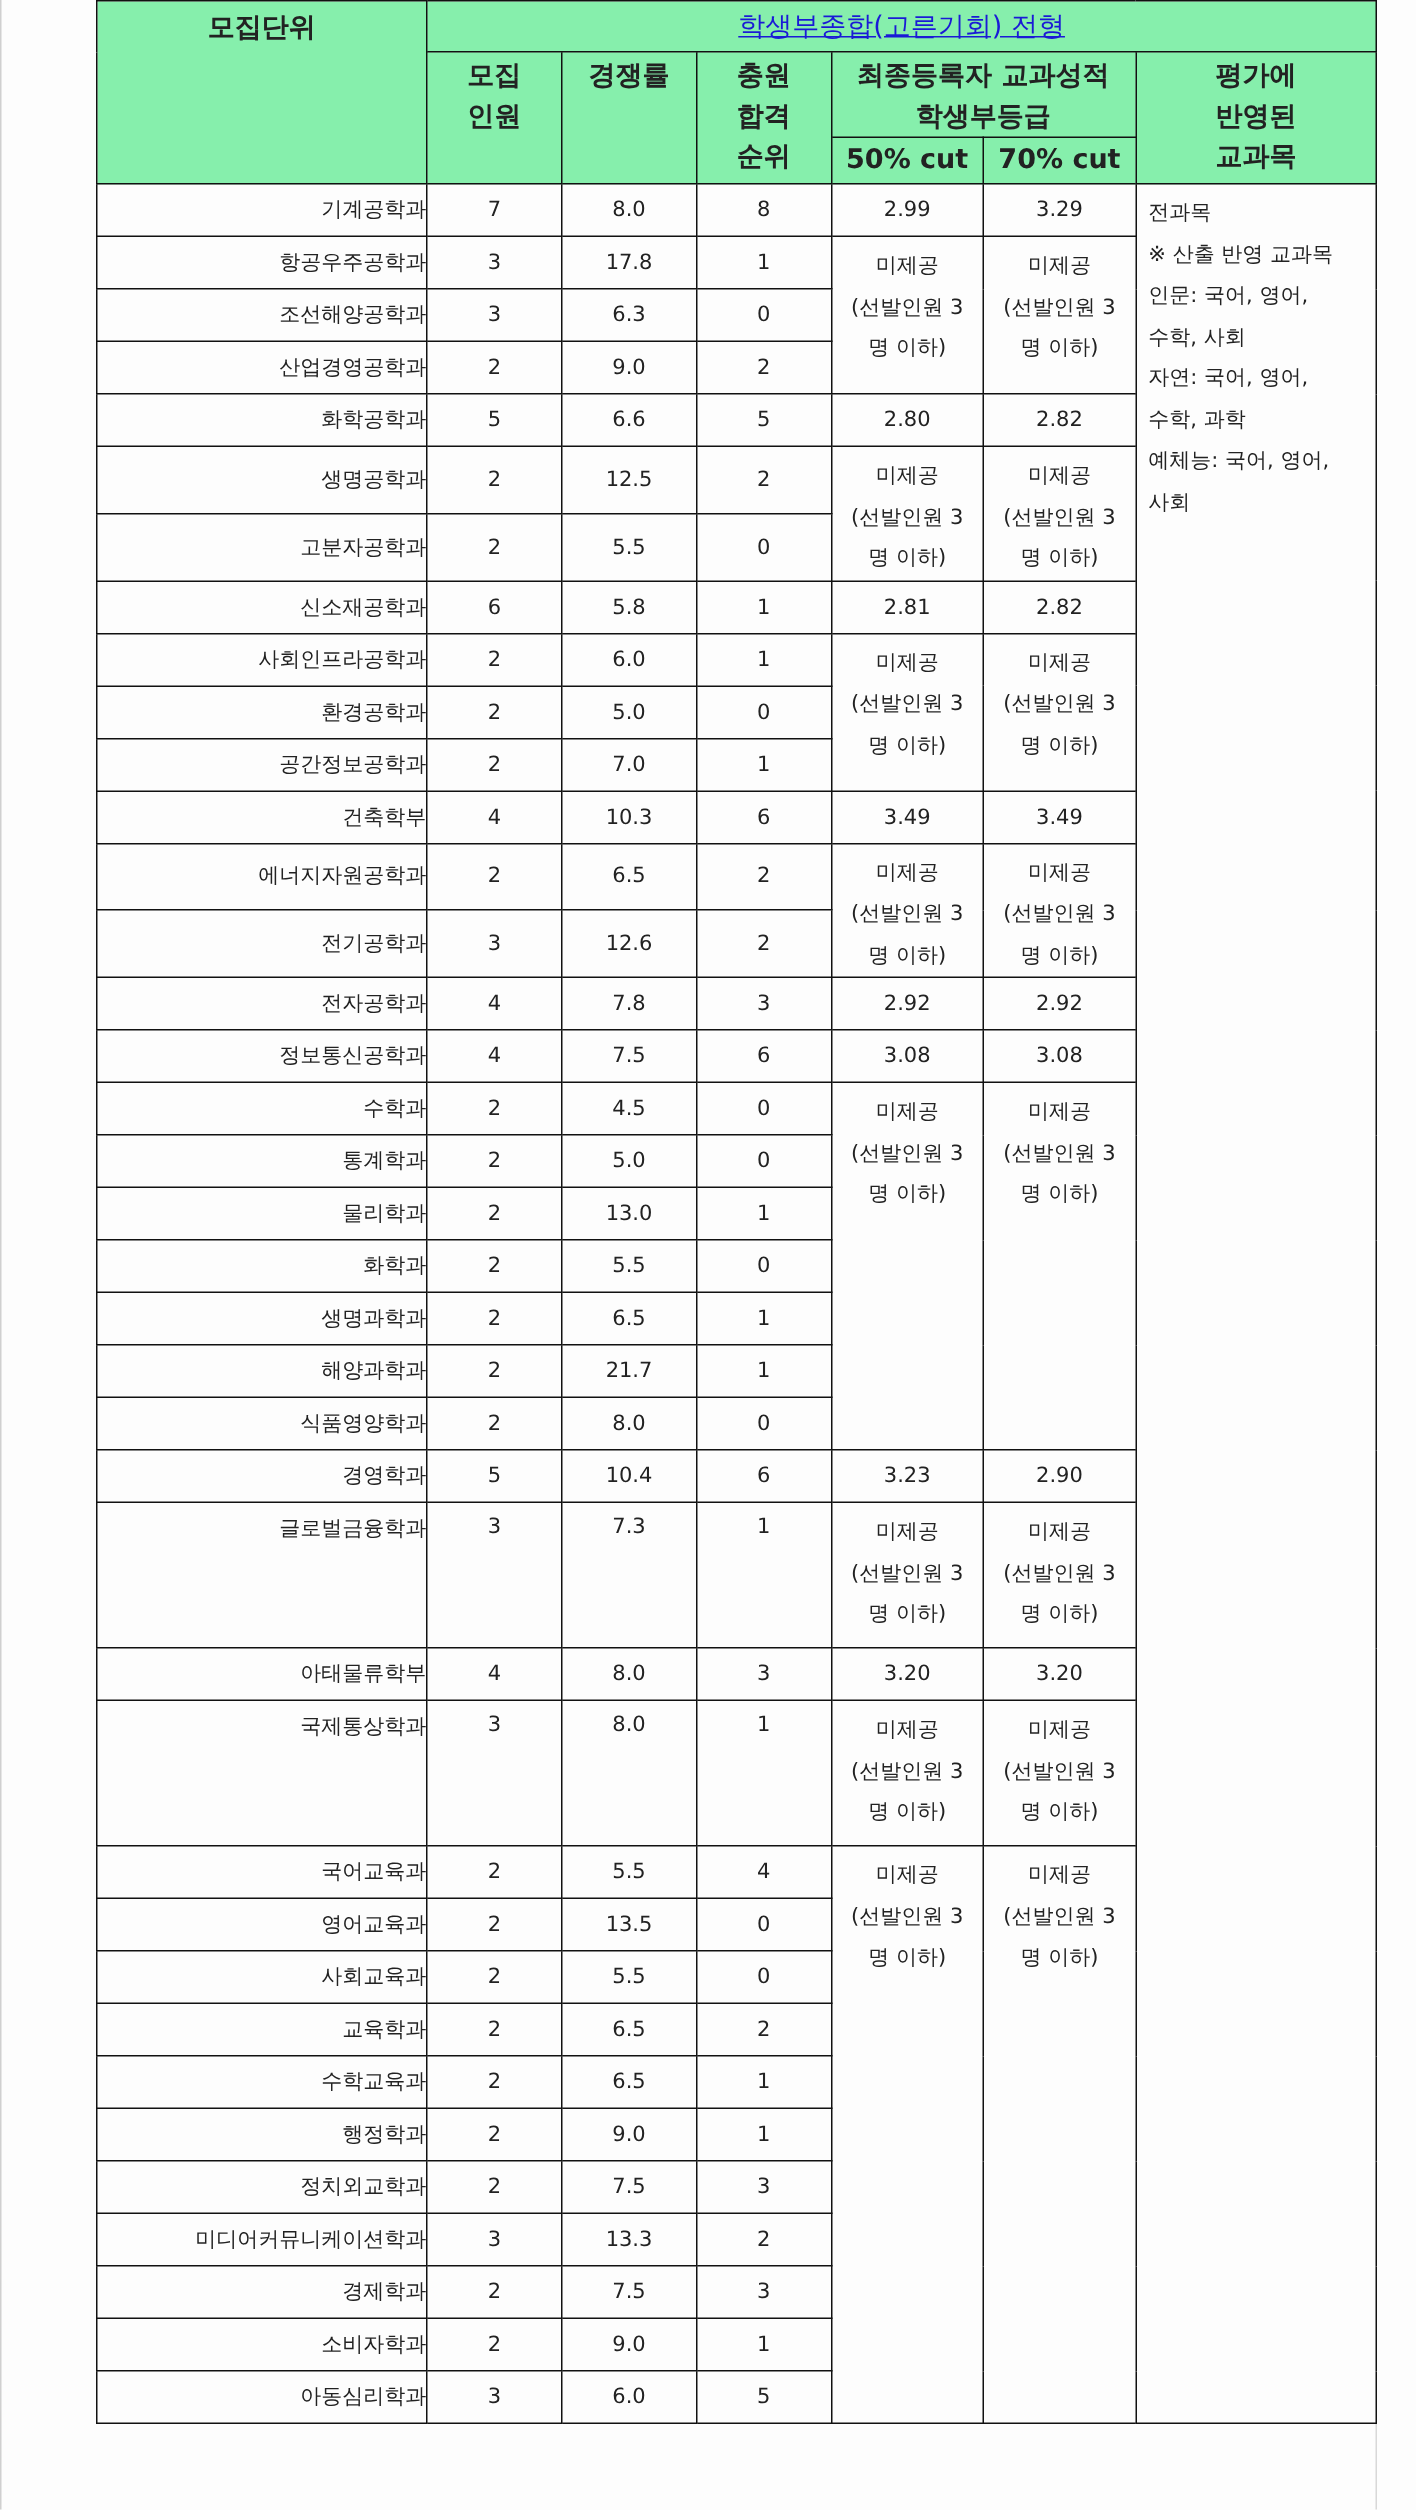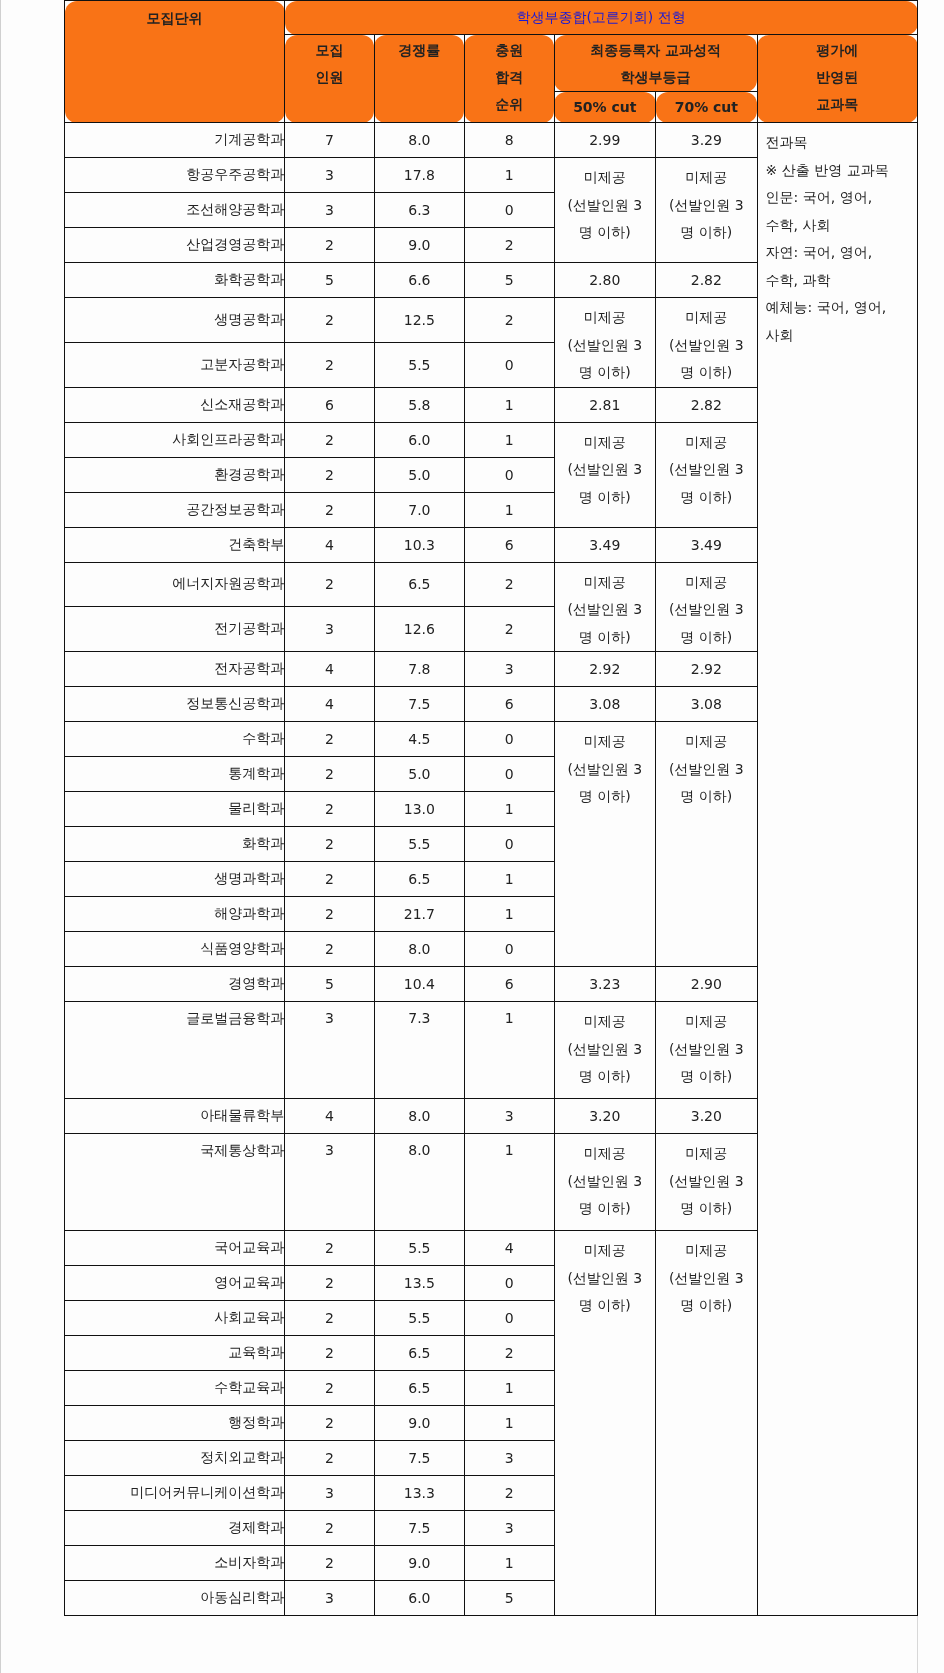--- a/index.html
+++ b/index.html
@@ -1,22 +1,22 @@
 <!DOCTYPE html>
 <html><head>
 <meta charset="utf-8">
 <style>
   html, body { margin:0; padding:0; background:#fdfdfd; }
   body { width:944px; height:1673px; position:relative; overflow:hidden; font-family:"DejaVu Sans","Liberation Sans",sans-serif; color:#222; }
   .leftbar { position:absolute; left:0; top:0; width:1px; height:1673px; background:#d0d0d0; }
   .rightbar { position:absolute; left:917px; top:0; width:1px; height:1673px; background:#d8d8d8; }
   table { position:absolute; left:64px; top:0; border-collapse:collapse; table-layout:fixed; width:854px; font-size:14px; }
   td, th { border:1.5px solid #111; padding:0; }
-  th { background:#f97316; font-weight:bold; font-size:14px; color:#222; vertical-align:top; line-height:27px;border-radius:12px; }
-  th.title { color:#1a1ad6; font-weight:normal; height:33px; vertical-align:middle; }
+  th { background:#86efac; font-weight:bold; font-size:18px; color:#222; vertical-align:top; line-height:27px; }
+  th.title { color:#1a1ad6; font-weight:normal; height:33px; vertical-align:middle;text-decoration:underline; }
   td { background:#fdfdfd; text-align:center; vertical-align:middle; height:34px; font-size:14px; }
   td.name { text-align:right; padding-left:9px; }
   td.tall { height:40px; }
   td.xtall { height:88px; vertical-align:top; padding-top:8px; }
   td.nodata { vertical-align:top; padding-top:6px; line-height:27.5px;margin-left:20px; }
   td.subj { text-align:left; vertical-align:top; padding:6px 6px 0 8px; line-height:27.5px; }
   .cut { height:30px; line-height:30px; vertical-align:middle; }
 </style>
 </head>
 <body>

